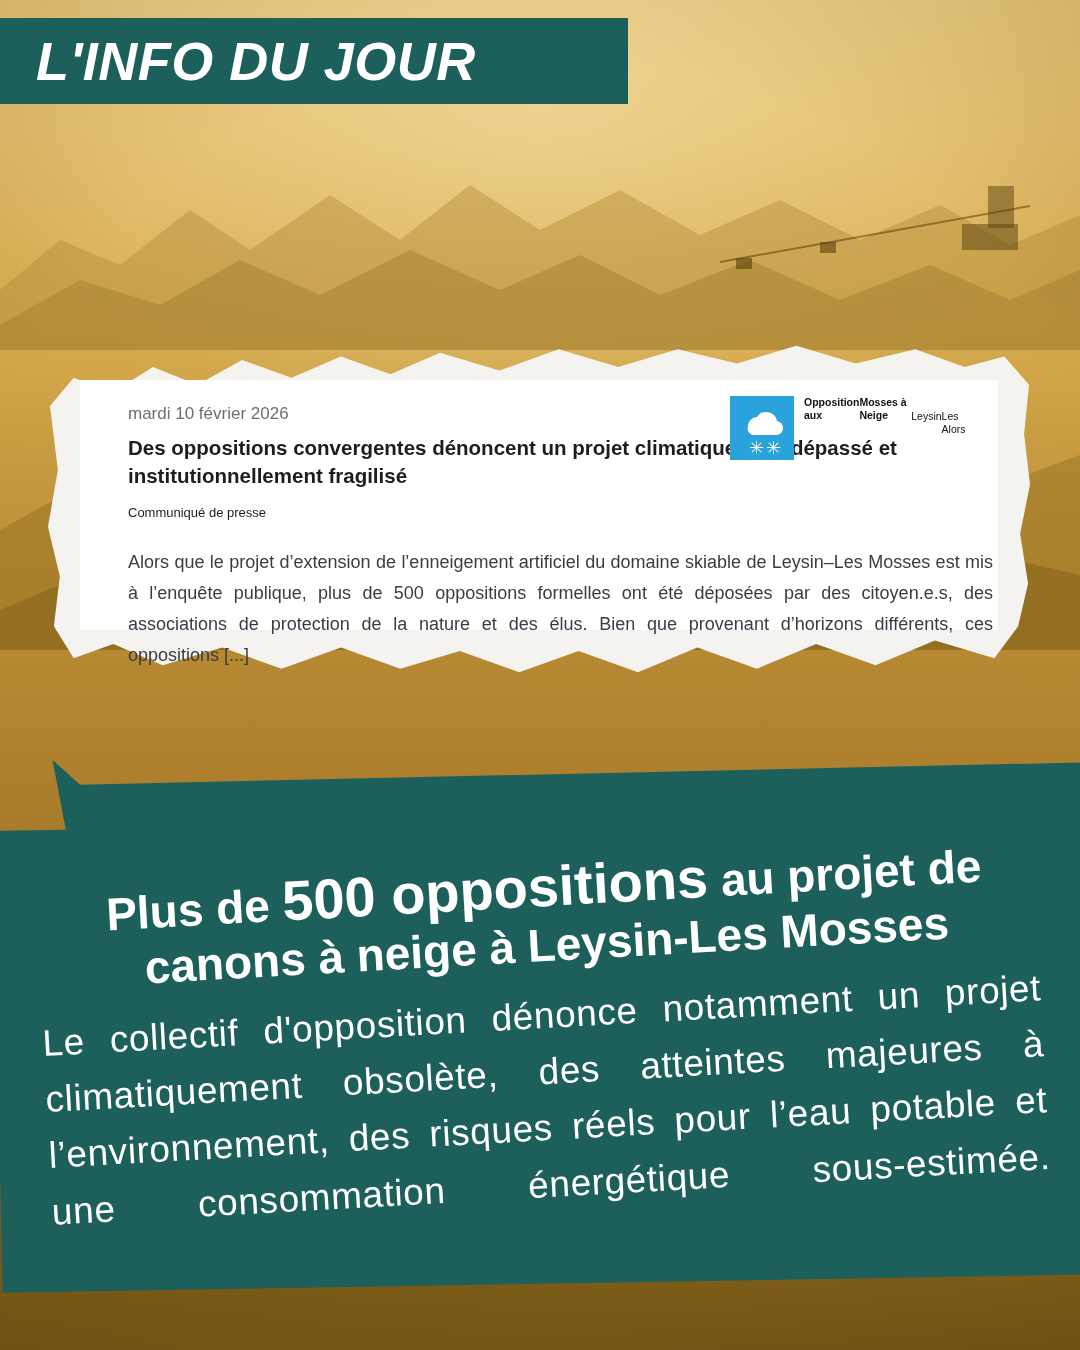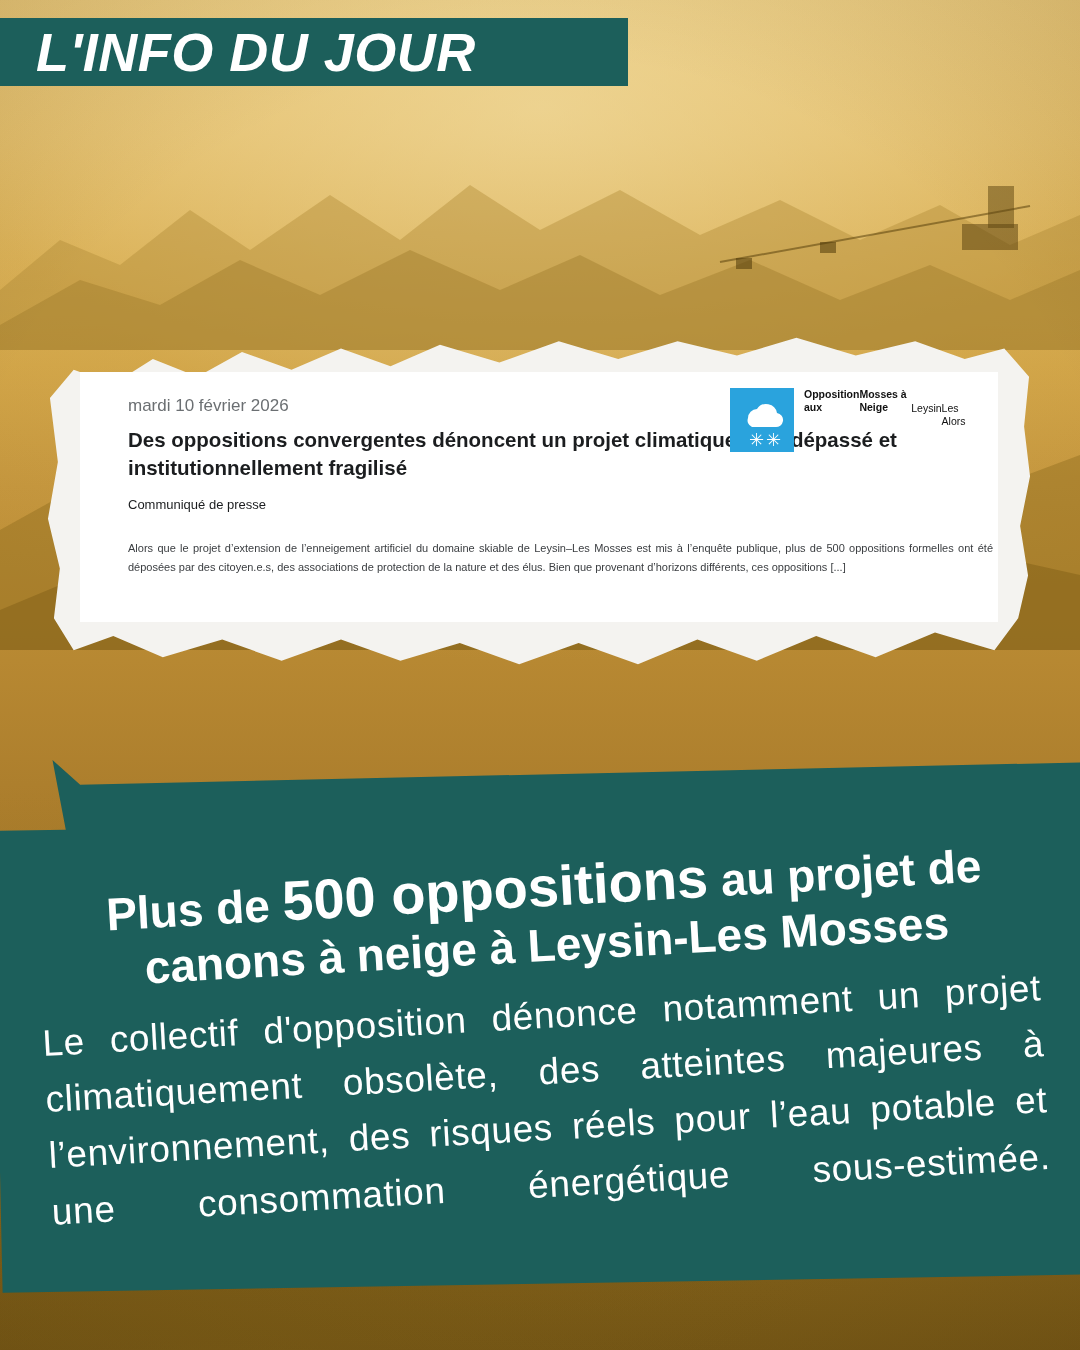--- a/index.html
+++ b/index.html
@@ -59,21 +59,21 @@
     inset: 0;
     background: radial-gradient(120% 90% at 50% 45%, rgba(0,0,0,0) 45%, rgba(60,40,5,0.30) 100%);
   }
 
   
   .header-banner {
     position: absolute;
     left: 0;
     top: 18px;
     width: 628px;
-    height: 68px;
+    height: 86px;
     background: #1c5f5b;
     display: flex;
     align-items: center;
   }
   .header-title {
     color: #ffffff;
     font-size: 54px;
     font-weight: bold;
     font-style: italic;
     letter-spacing: 0.5px;
@@ -88,21 +88,21 @@
     right: 22px;
     top: 14px;
     width: 118px;
     height: 118px;
   }
 
   
   .clipping {
     position: absolute;
     left: 44px;
-    top: 320px;
+    top: 328px;
     width: 990px;
     height: 355px;
   }
   .torn-paper {
     position: absolute;
     inset: 0;
     background: #f4f3f0;
     -webkit-clip-path: polygon(
       0.6% 22%, 3% 14%, 7% 18%, 11% 11%, 15.5% 16%, 20% 9%, 25% 14%, 30% 8%,
       35% 13%, 40% 7%, 46% 12%, 52% 6%, 58% 11%, 64% 6%, 70% 10%, 76% 5%,
@@ -153,21 +153,21 @@
     left: 48px;
     top: 125px;
     font-size: 13px;
     color: #1b1d1f;
   }
   .article-body {
     position: absolute;
     left: 48px;
     top: 167px;
     width: 865px;
-    font-size: 11px;
+    font-size: 18px;
     color: #3a3d40;
     line-height: 1.72;
     text-align: justify;
   }
   .opp-logo {
     position: absolute;
     right: 28px;
     top: 16px;
     width: 240px;
     height: 64px;

